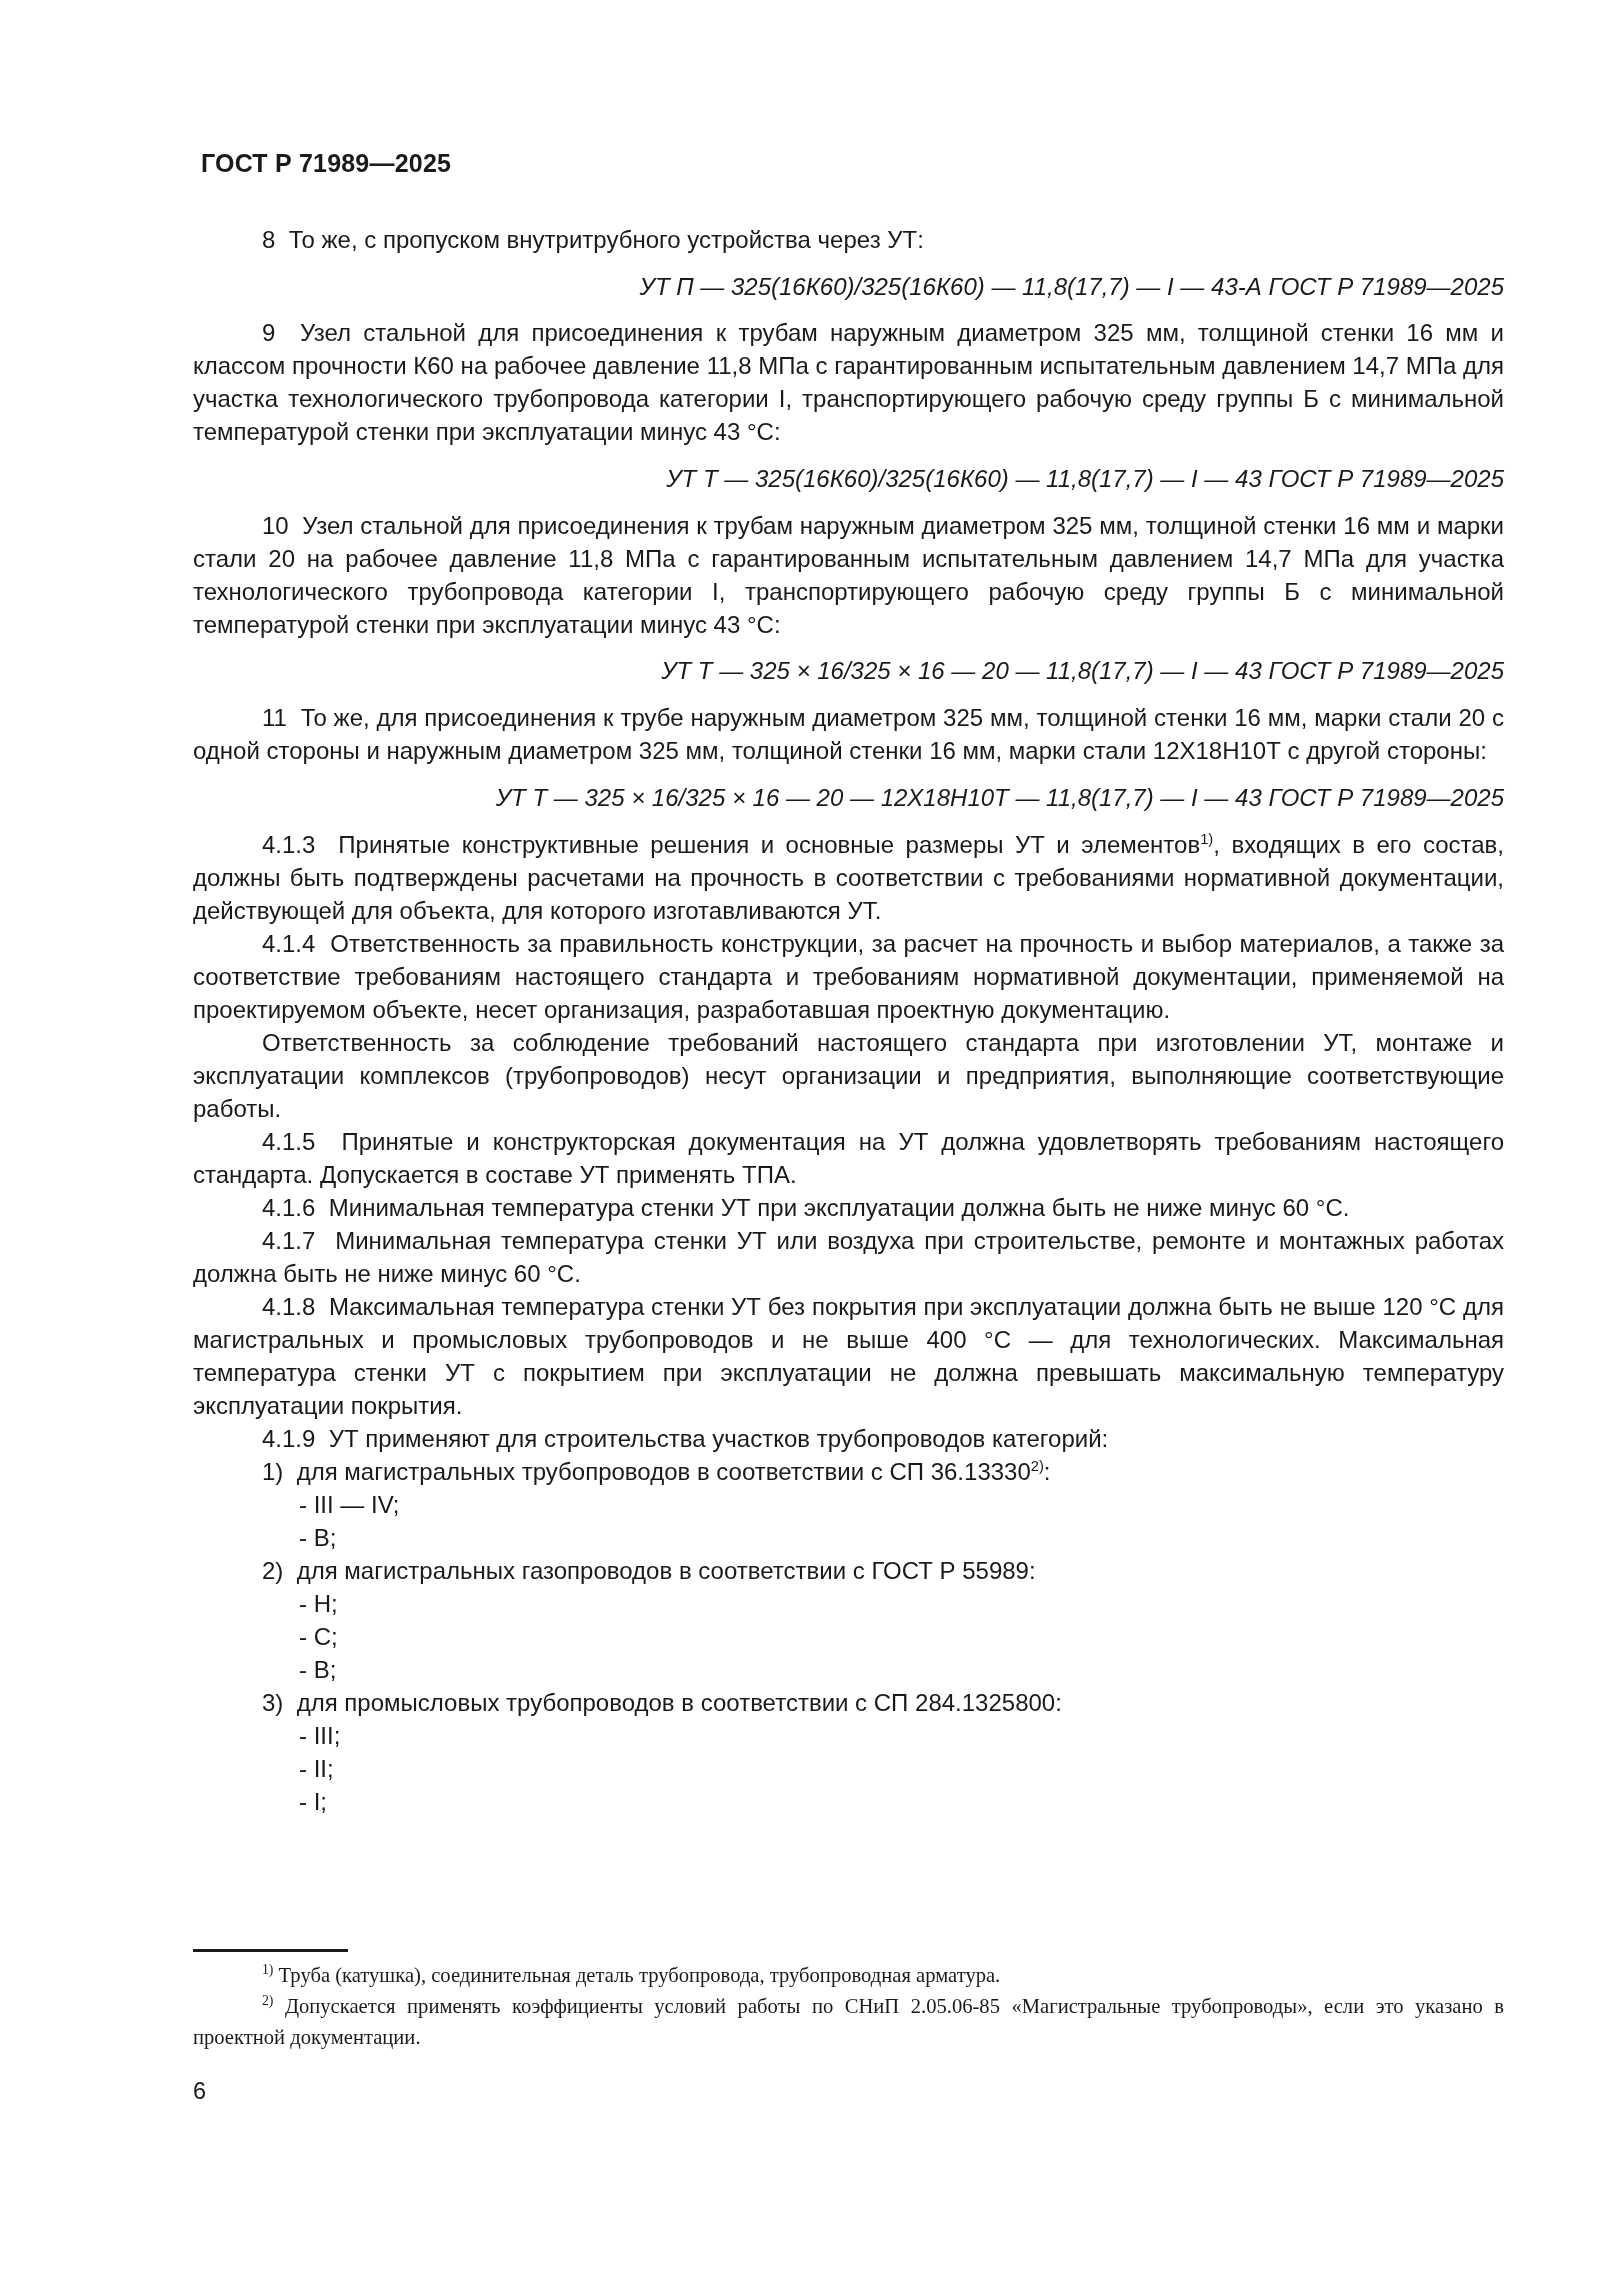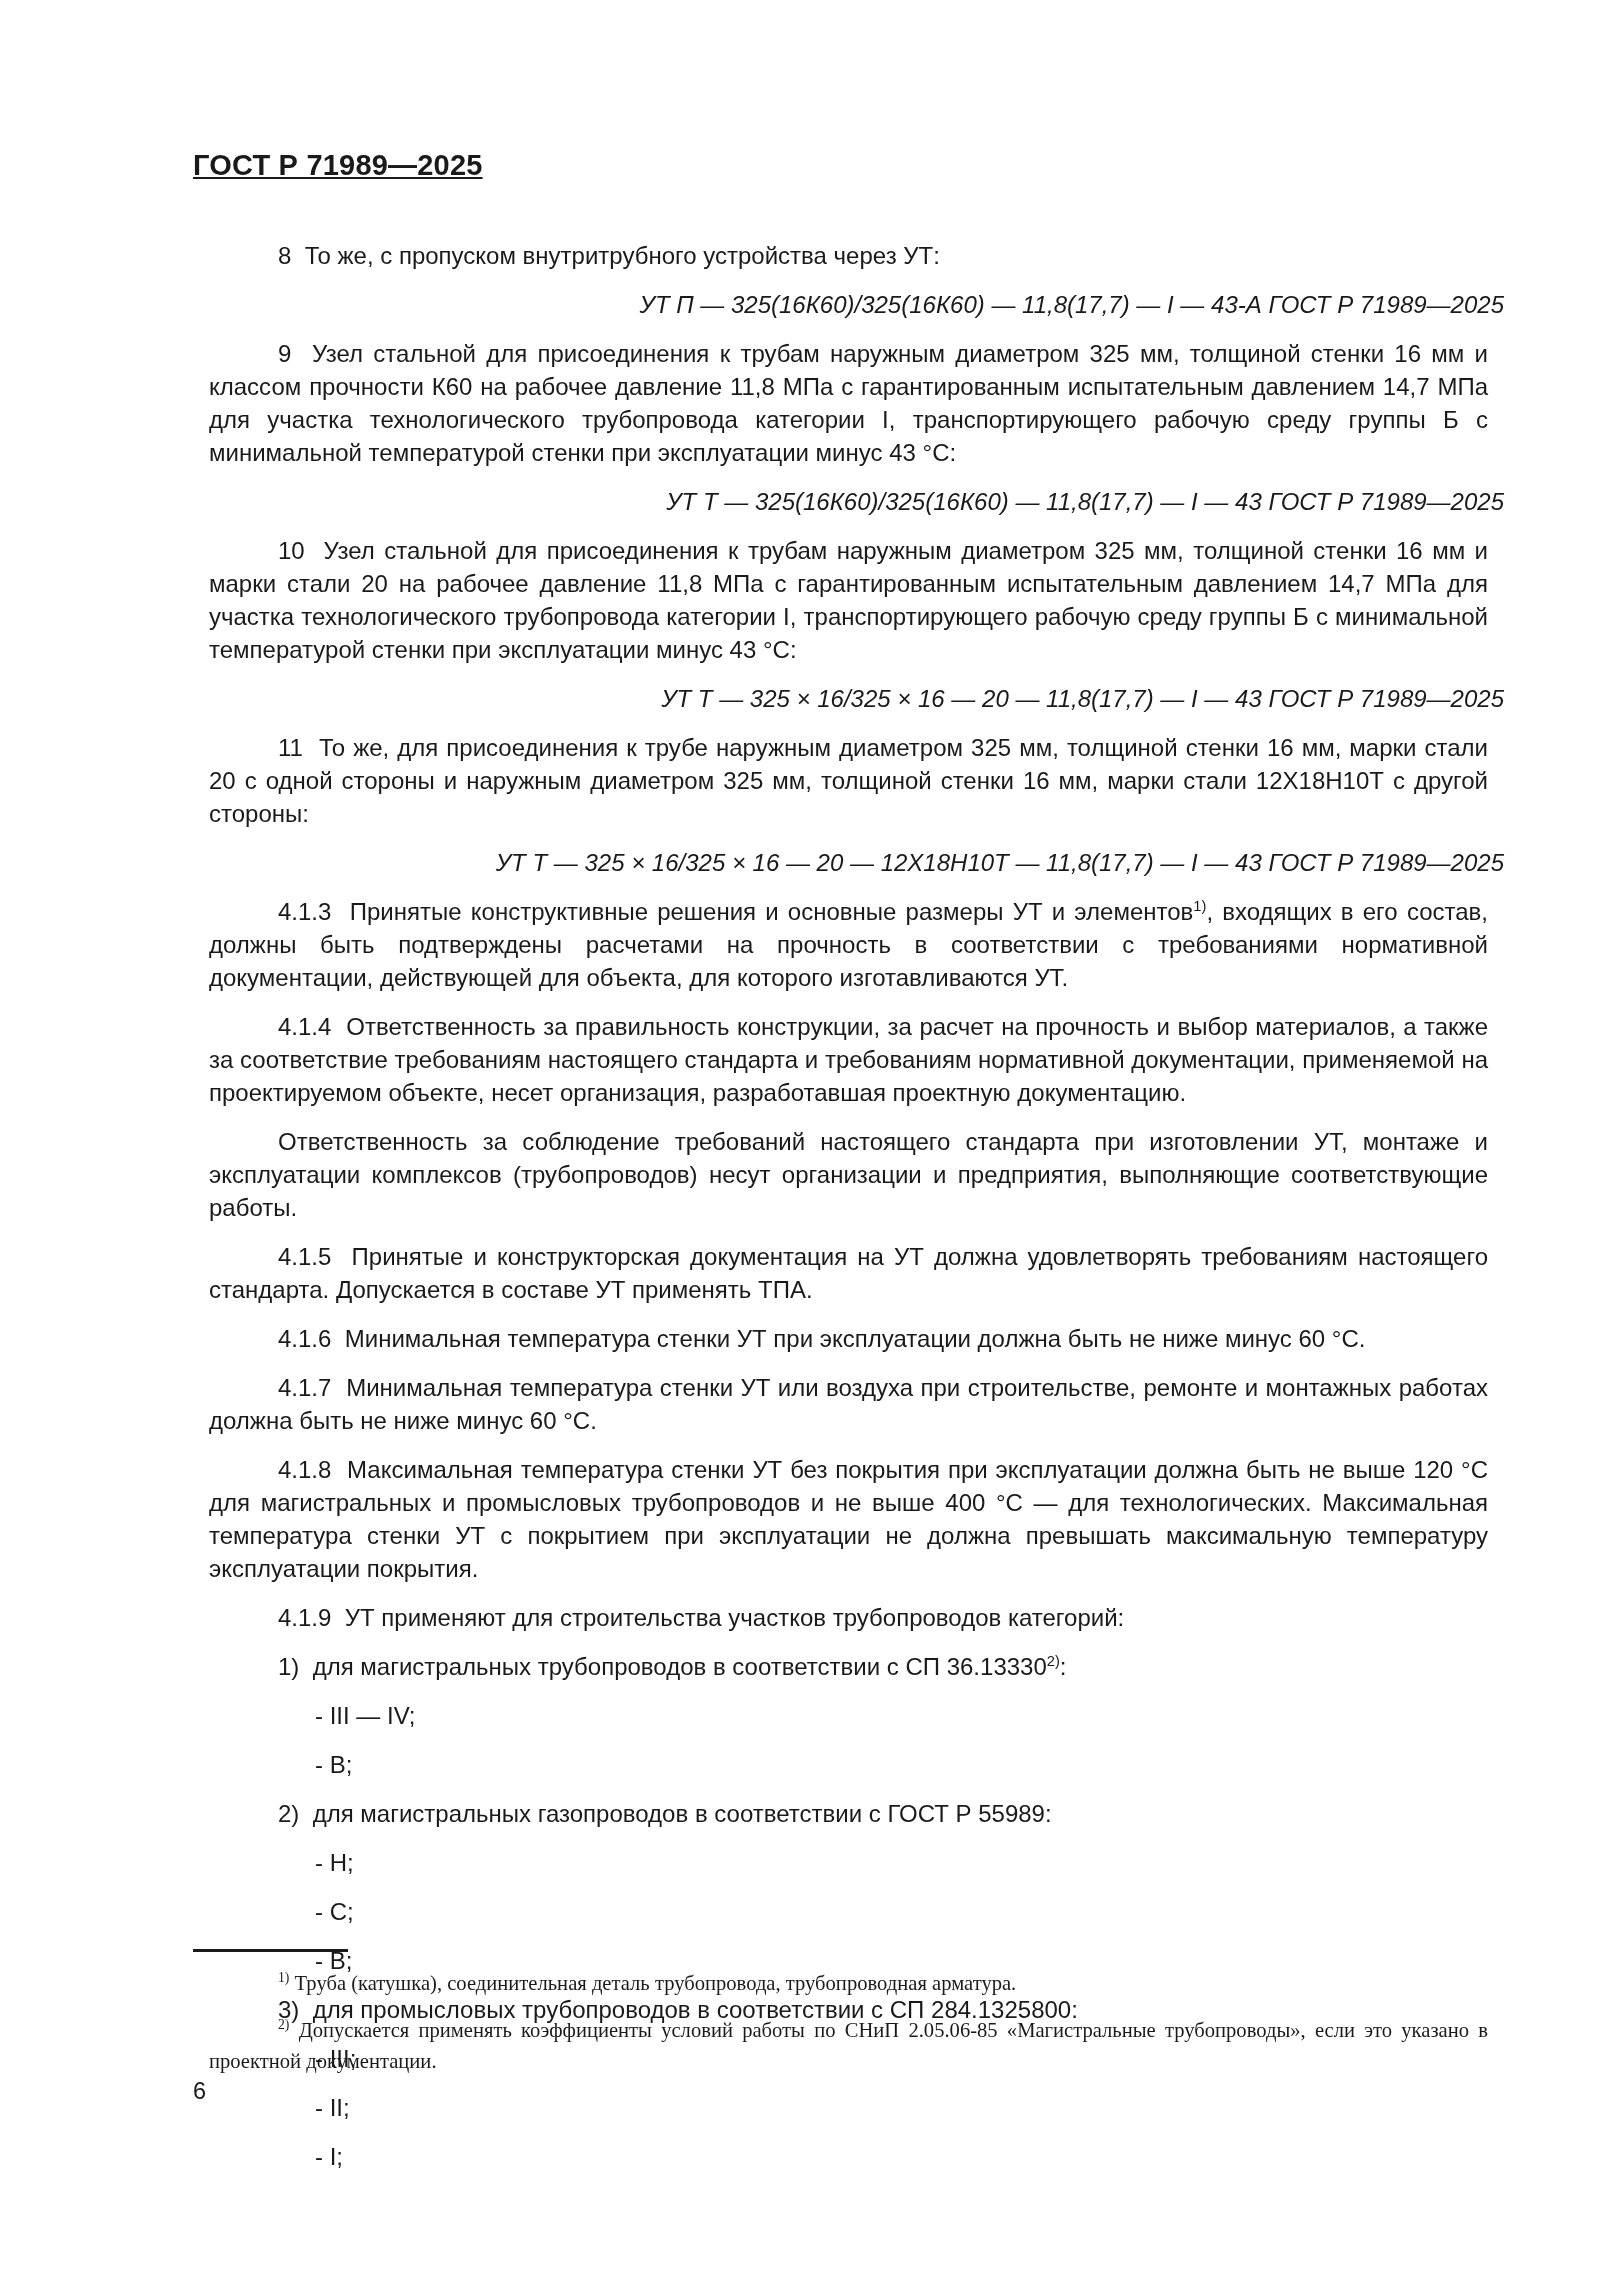--- a/index.html
+++ b/index.html
@@ -4,28 +4,28 @@
   <style>
     html, body { margin: 0; padding: 0; background: #ffffff; }
     body {
       width: 1621px; height: 2293px; position: relative; overflow: hidden;
       font-family: "Liberation Sans", sans-serif; color: #1a1a1a;
     }
     .page {
       position: absolute; left: 193px; top: 0; width: 1311px;
     }
     .header {
-      position: absolute; left: 0; top: 149px;
-      font-weight: bold; font-size: 29px; letter-spacing: 0.2px; text-decoration: underline;
+      position: absolute; left: 8px; top: 149px;
+      font-weight: bold; font-size: 25px; letter-spacing: 0.2px;
     }
     .body-text {
       position: absolute; left: 0; top: 223px; width: 1311px;
       font-size: 24px; line-height: 33px;
     }
-    p { margin: 16px; }
+    p { margin: 0; }
     .para { text-align: justify; text-indent: 69px; }
     .formula {
       text-align: right; font-style: italic; margin: 13.7px 0 13.7px 0;
     }
     .list-head { padding-left: 69px; }
     .sub-item { padding-left: 106px; }
     sup { font-size: 14.7px; line-height: 0; vertical-align: 8.8px; }
     .footnotes {
       position: absolute; left: 0; top: 1949px; width: 1311px;
       font-size: 20.6px; line-height: 31px; font-family: Liberation Serif, serif;

